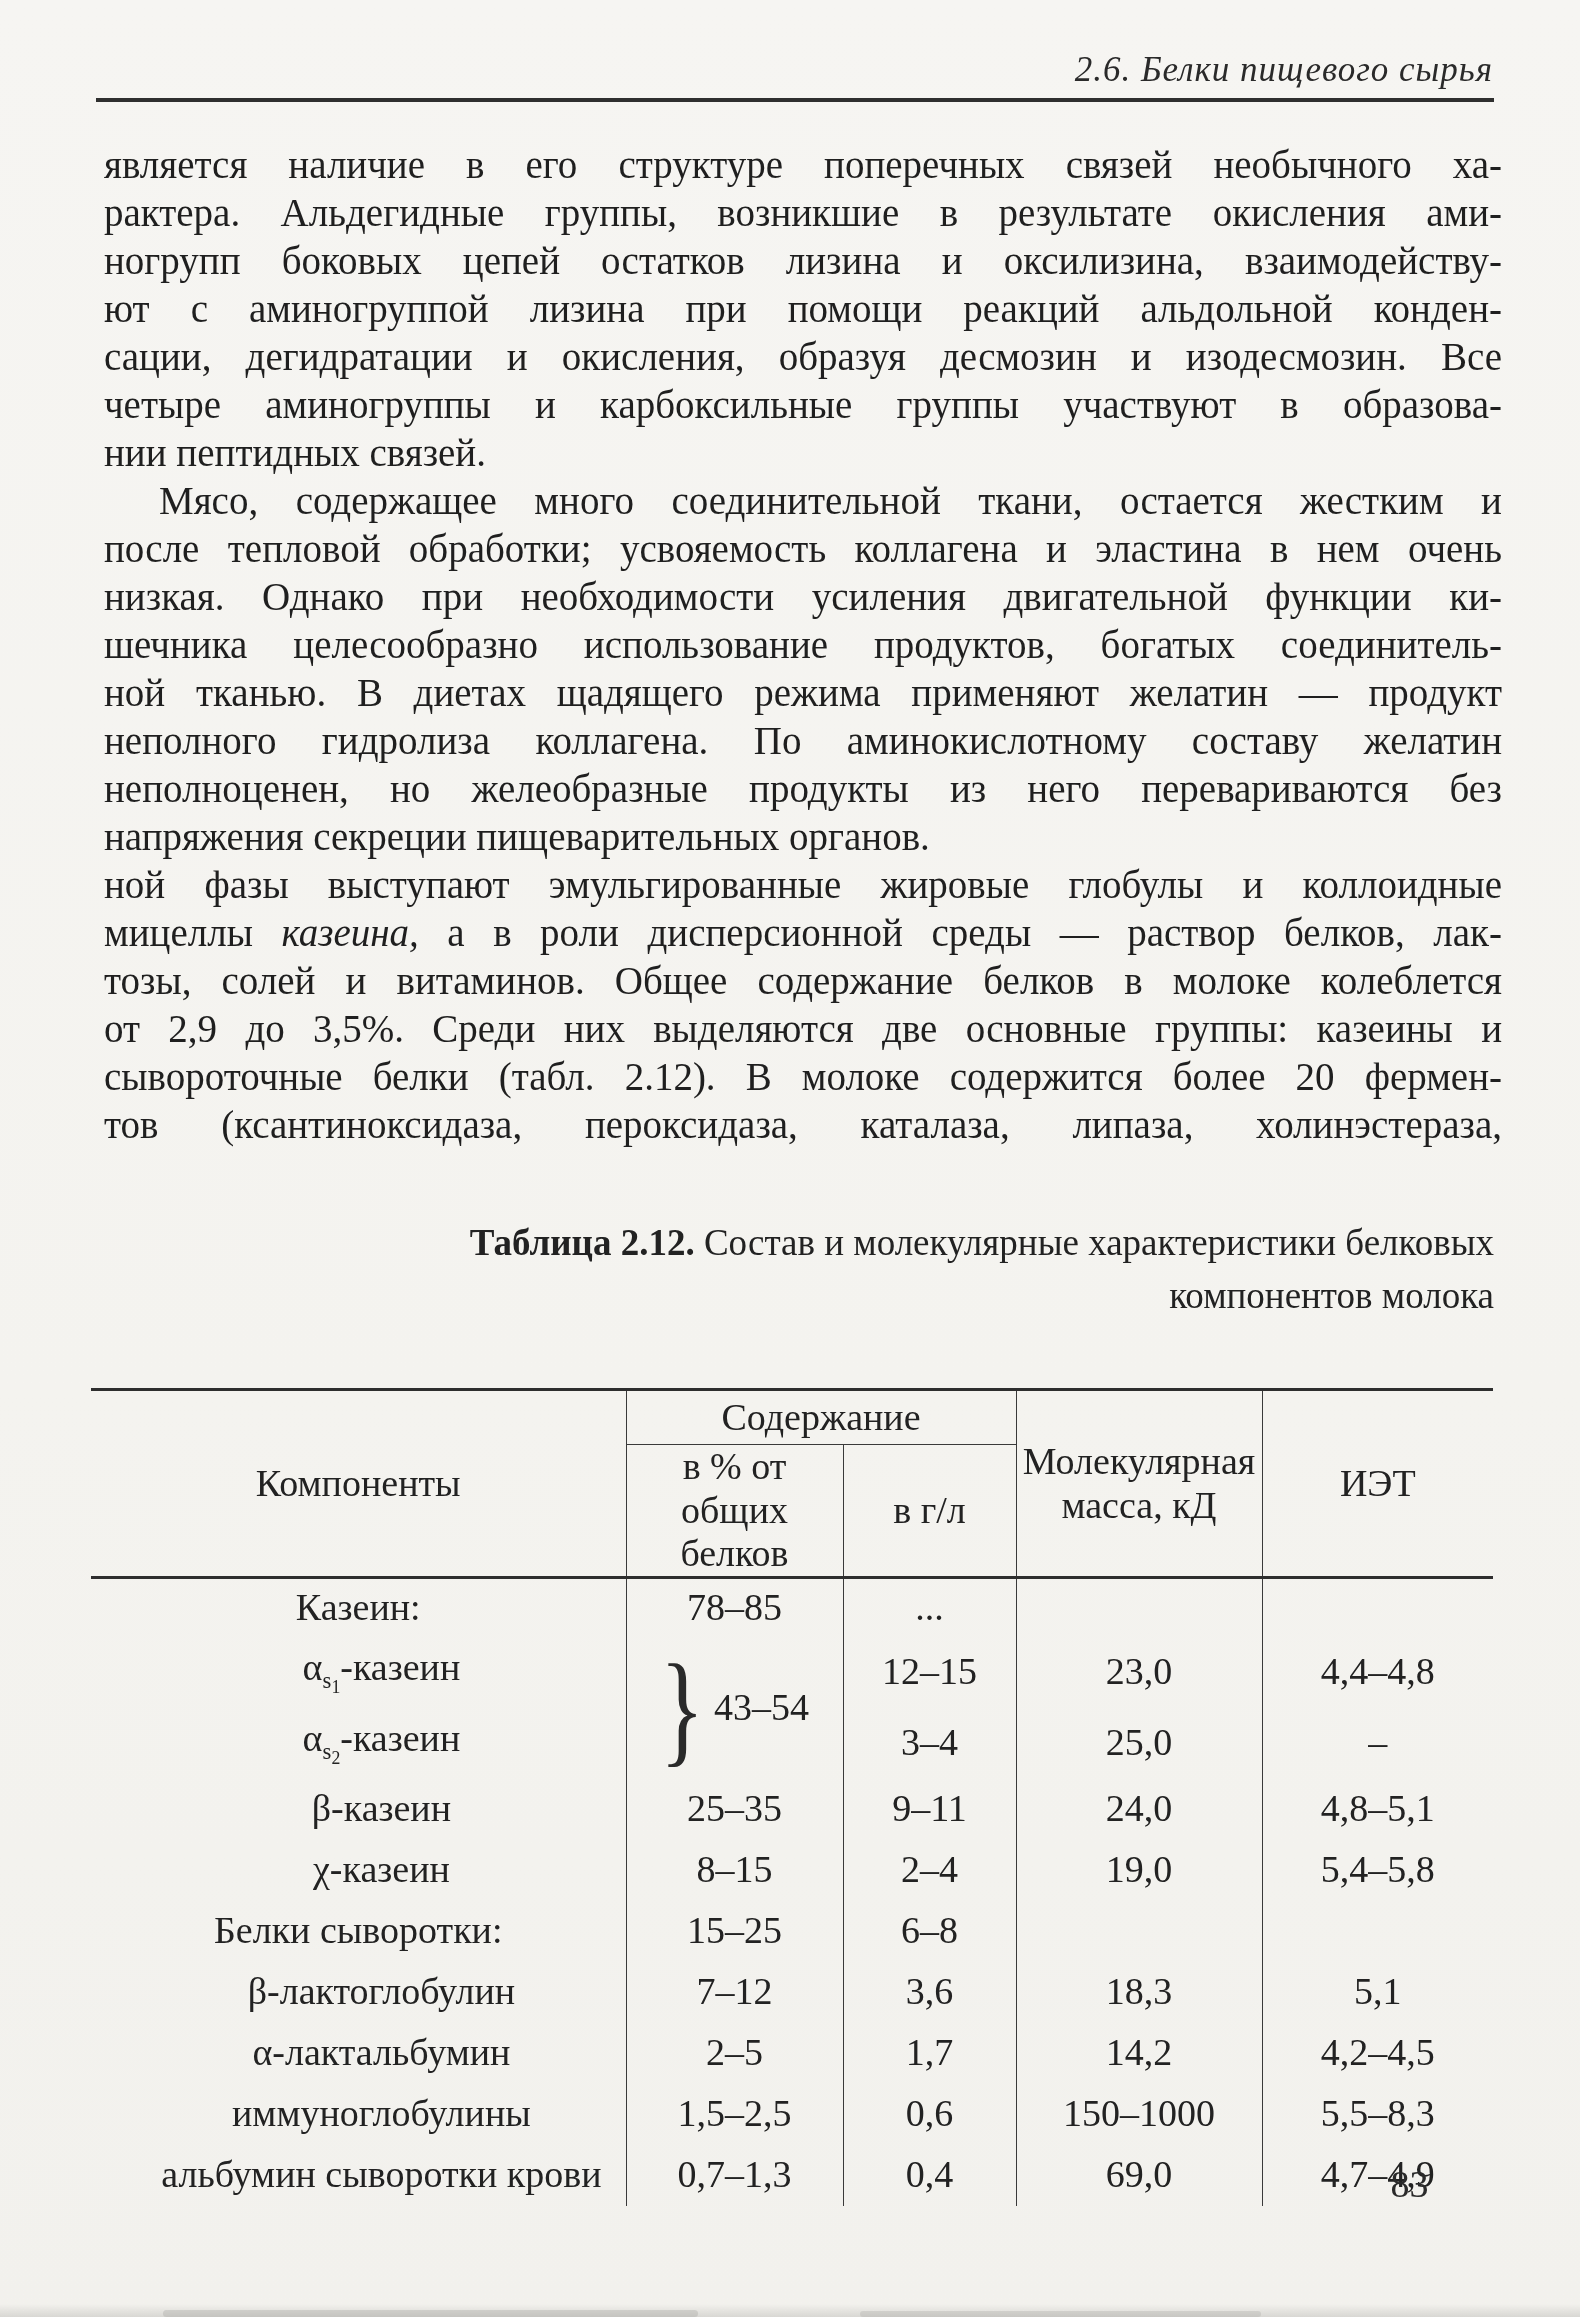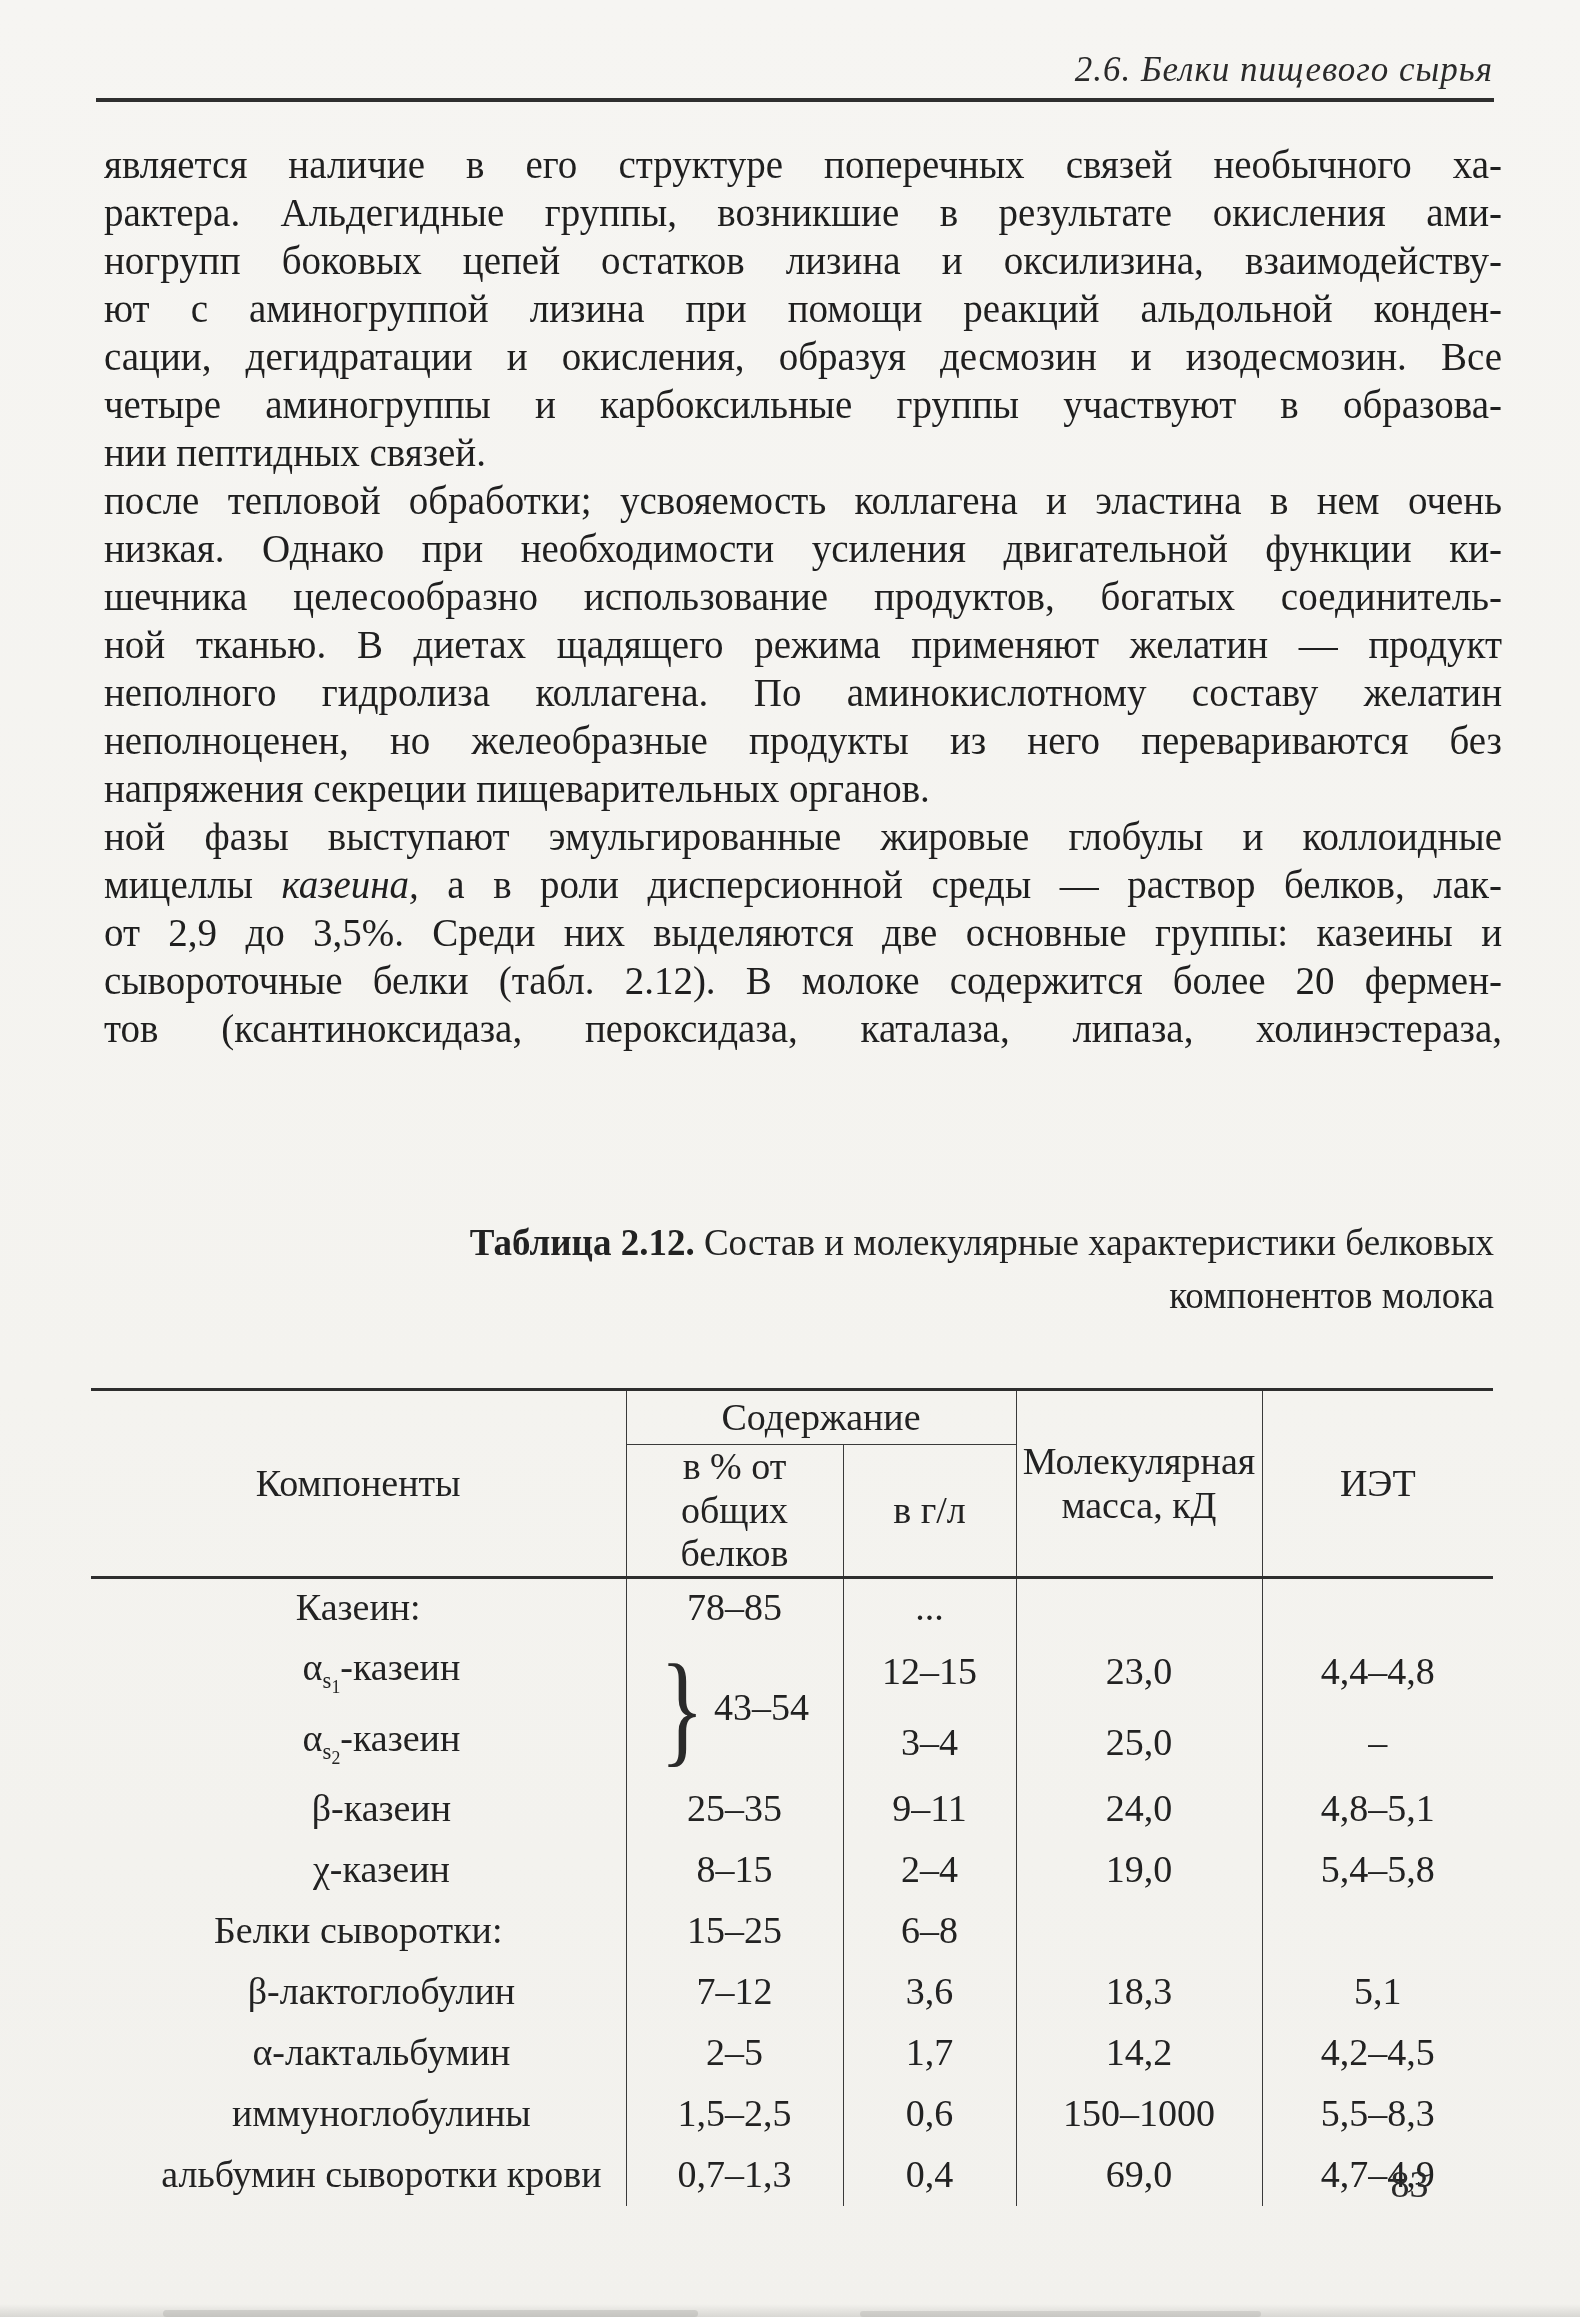--- a/index.html
+++ b/index.html
@@ -95,31 +95,33 @@
     <div>
       <div class="tl">является наличие в его структуре поперечных связей необычного ха-</div>
       <div class="tl">рактера. Альдегидные группы, возникшие в результате окисления ами-</div>
       <div class="tl">ногрупп боковых цепей остатков лизина и оксилизина, взаимодейству-</div>
       <div class="tl">ют с аминогруппой лизина при помощи реакций альдольной конден-</div>
       <div class="tl">сации, дегидратации и окисления, образуя десмозин и изодесмозин. Все</div>
       <div class="tl">четыре аминогруппы и карбоксильные группы участвуют в образова-</div>
       <div class="tl last">нии пептидных связей.</div>
     </div>
     <div>
+      <div class="tl indent">Мясо, содержащее много соединительной ткани, остается жестким и</div>
       <div class="tl">после тепловой обработки; усвояемость коллагена и эластина в нем очень</div>
       <div class="tl">низкая. Однако при необходимости усиления двигательной функции ки-</div>
       <div class="tl">шечника целесообразно использование продуктов, богатых соединитель-</div>
       <div class="tl">ной тканью. В диетах щадящего режима применяют желатин — продукт</div>
       <div class="tl">неполного гидролиза коллагена. По аминокислотному составу желатин</div>
       <div class="tl">неполноценен, но желеобразные продукты из него перевариваются без</div>
       <div class="tl last">напряжения секреции пищеварительных органов.</div>
     </div>
     <div>
       <div class="tl">ной фазы выступают эмульгированные жировые глобулы и коллоидные</div>
       <div class="tl"><span>мицеллы </span><i>казеина,</i><span> а в роли дисперсионной среды — раствор белков, лак-</span></div>
+      <div class="tl">тозы, солей и витаминов. Общее содержание белков в молоке колеблется</div>
       <div class="tl">от 2,9 до 3,5%. Среди них выделяются две основные группы: казеины и</div>
       <div class="tl">сывороточные белки (табл. 2.12). В молоке содержится более 20 фермен-</div>
       <div class="tl">тов (ксантиноксидаза, пероксидаза, каталаза, липаза, холинэстераза,</div>
     </div>
   </div>
 
   <div class="caption">
     <div><b>Таблица 2.12.</b><span> Состав и молекулярные характеристики белковых</span></div>
     <div>компонентов молока</div>
   </div>

